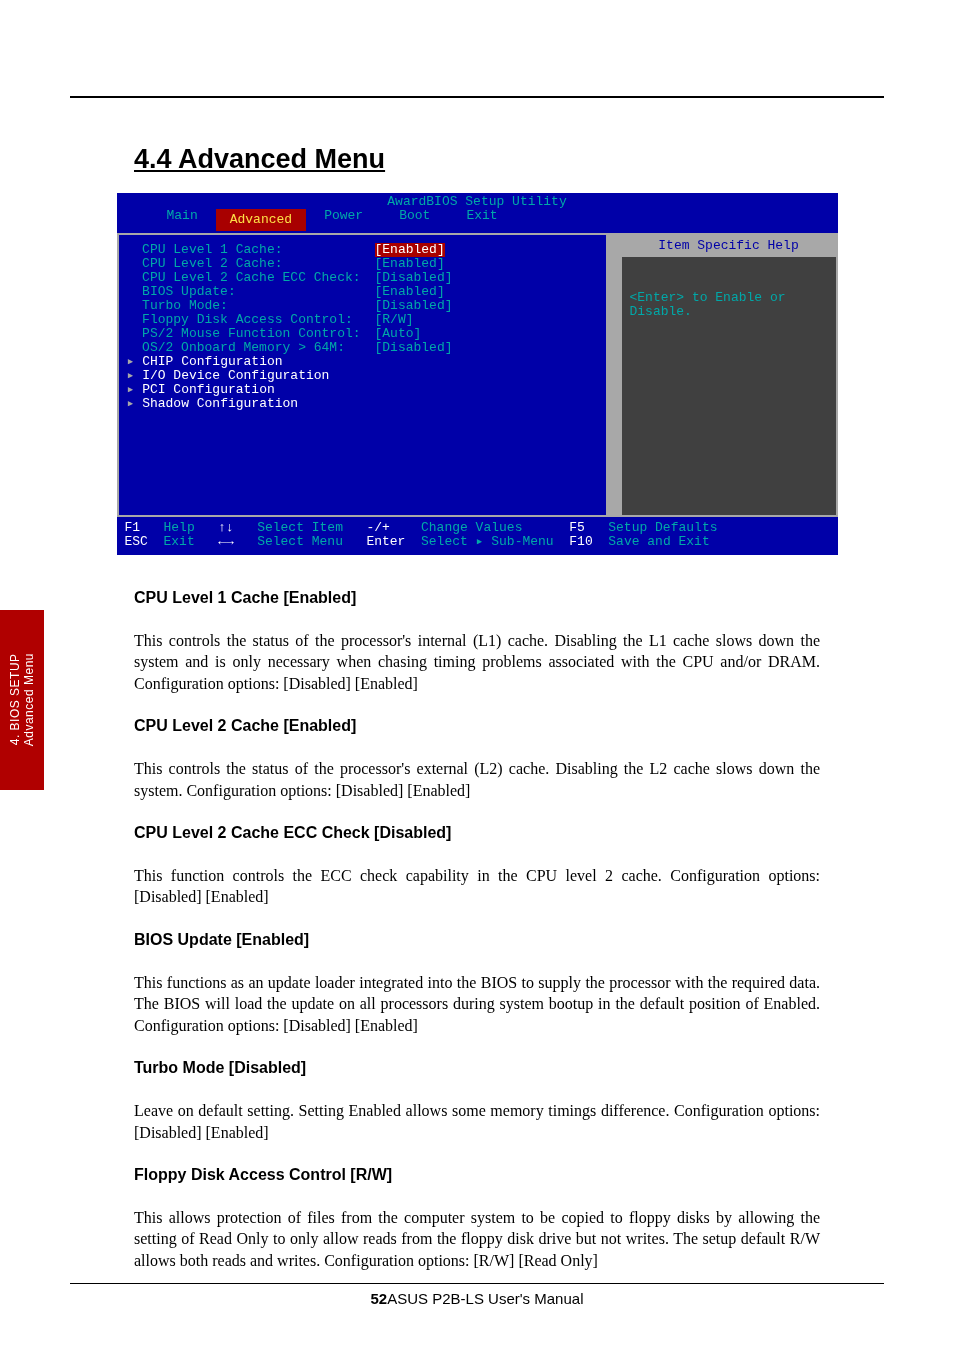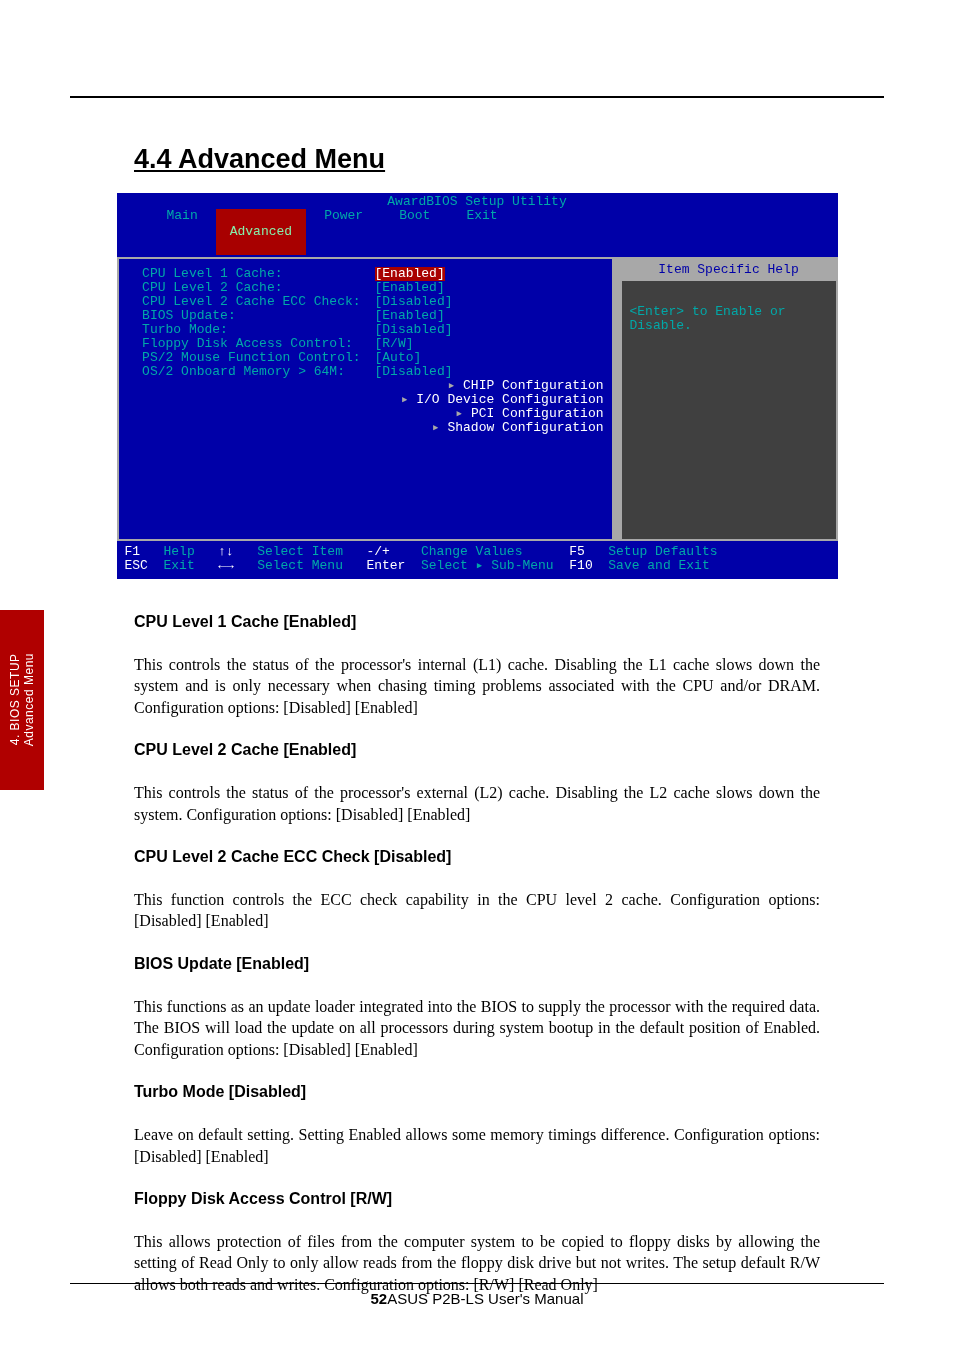--- a/index.html
+++ b/index.html
@@ -46,28 +46,28 @@
     display: flex;
     background: #0000a8;
     padding: 0 32px 2px 32px;
   }
   .bios-menu-item {
     color: #00a8a8;
     padding: 0 18px;
   }
   .bios-menu-item.active {
     background: #a80000;
-    color: #86efac;
-    padding: 16px 14px;
+    color: #fde047;
+    padding: 4px 14px;
   }
   .bios-body {
     display: flex;
     background: #a8a8a8;
     padding: 2px;
-    gap: 10px;
+    gap: 16px;
   }
   .bios-main {
     flex: 1;
     background: #0000a8;
     padding: 8px 8px 70px 8px;
     min-height: 280px;
   }
   .bios-help {
     width: 214px;
     background: #404040;
@@ -87,21 +87,20 @@
   }
   .bios-label { width: 248px; white-space: pre; }
   .bios-value { color: #00a8a8; }
   .bios-value.selected {
     background: #a80000;
     color: #fff;
   }
   .bios-subrow {
     color: #fff;
     white-space: pre;
-    text-align: right;
   }
   .bios-subrow .arrow { color: #a8a8a8; }
   .bios-footer {
     background: #0000a8;
     color: #00a8a8;
     padding: 4px 4px 6px 8px;
     white-space: pre;
   }
   .bios-footer .key { color: #fff; }
   .body-text {
@@ -213,21 +212,21 @@
           </div>
         <div id="bios-subrows">
             <div class="bios-subrow"><span class="arrow">▸ </span>CHIP Configuration</div>
             <div class="bios-subrow"><span class="arrow">▸ </span>I/O Device Configuration</div>
             <div class="bios-subrow"><span class="arrow">▸ </span>PCI Configuration</div>
             <div class="bios-subrow"><span class="arrow">▸ </span>Shadow Configuration</div>
           </div>
       </div>
       <div class="bios-help">
         <div class="bios-help-title">Item Specific Help</div>
-        <div style="margin-top:24px;">&lt;Enter&gt; to Enable or Disable.</div>
+        <div style="margin-top:34px;">&lt;Enter&gt; to Enable or Disable.</div>
       </div>
     </div>
     <div class="bios-footer"><span class="key">F1</span>   <span>Help</span>   <span class="key">↑↓</span>   <span>Select Item</span>   <span class="key">-/+</span>    <span>Change Values</span>      <span class="key">F5</span>   <span>Setup Defaults</span>
 <span class="key">ESC</span>  <span>Exit</span>   <span class="key">←→</span>   <span>Select Menu</span>   <span class="key">Enter</span>  <span>Select ▸ Sub-Menu</span>  <span class="key">F10</span>  <span>Save and Exit</span></div>
   </div>
 
   <div class="body-text" id="body-text">
       <p class="setting-head">CPU Level 1 Cache [Enabled]</p>
       <p>This controls the status of the processor's internal (L1) cache. Disabling the L1 cache slows down the system and is only necessary when chasing timing problems associated with the CPU and/or DRAM. Configuration options: [Disabled] [Enabled]</p>
       <p class="setting-head">CPU Level 2 Cache [Enabled]</p>

